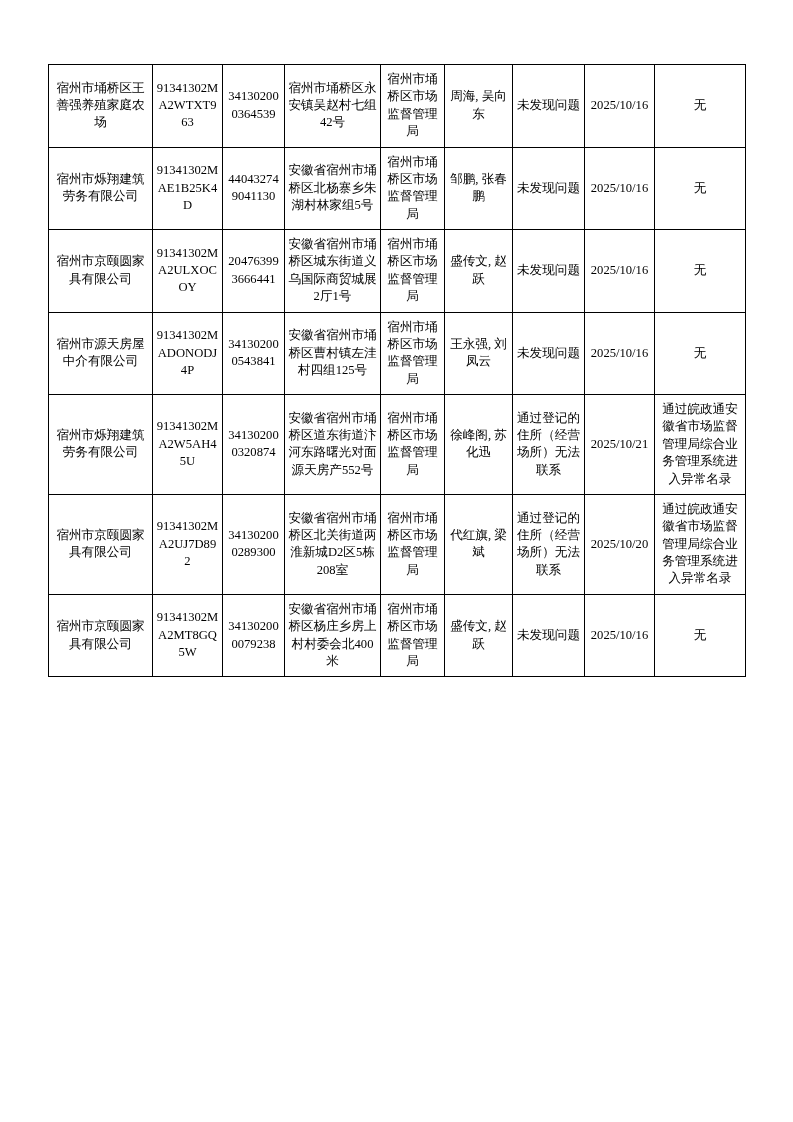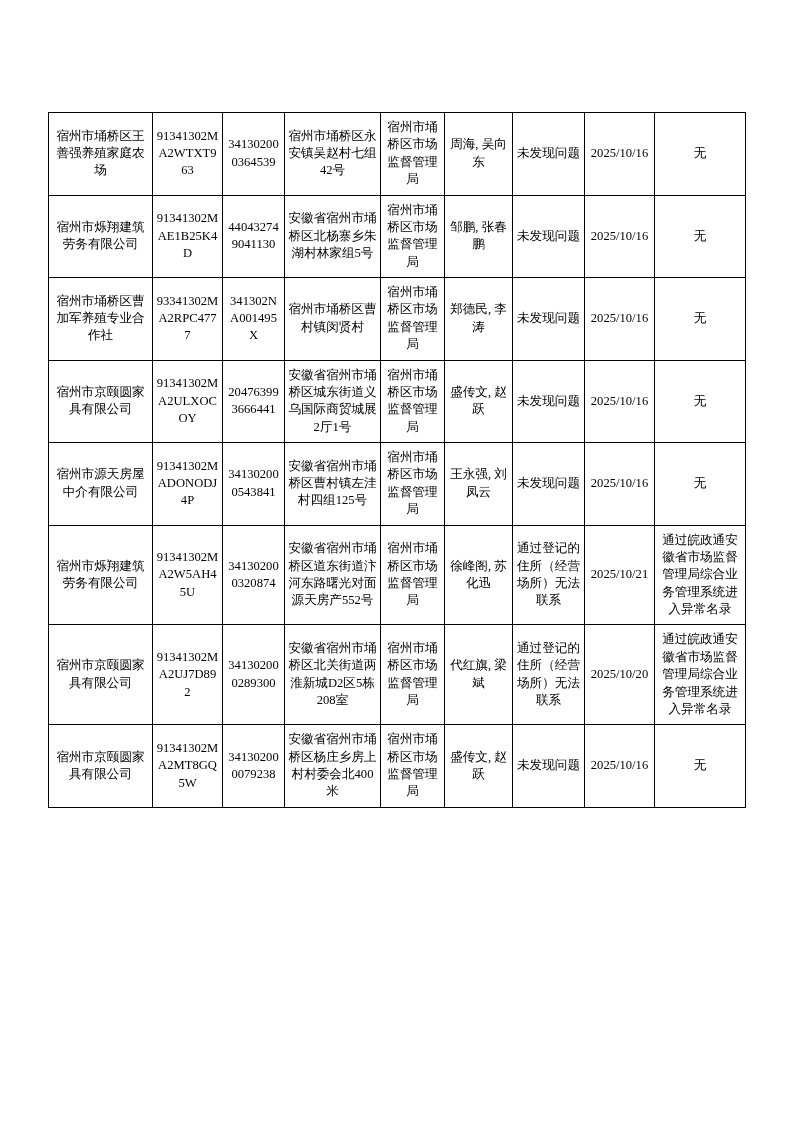--- a/index.html
+++ b/index.html
@@ -11,21 +11,21 @@
     width: 793px;
     height: 1122px;
     font-family: "Liberation Serif", "DejaVu Serif", serif;
     color: #000000;
   }
   .page {
     position: relative;
     width: 653px;
     height: 1122px;
     box-sizing: border-box;
-    padding: 112px 48px 0 48px;
+    padding: 64px 48px 0 48px;
   }
   table.audit-table {
     border-collapse: collapse;
     width: 697px;
     table-layout: fixed;
   }
   table.audit-table td {
     border: 1px solid #000000;
     text-align: center;
     vertical-align: middle;
@@ -84,31 +84,20 @@
         <td class="cell-code">91341302MAE1B25K4D</td>
         <td class="cell-code">440432749041130</td>
         <td>安徽省宿州市埇桥区北杨寨乡朱湖村林家组5号</td>
         <td>宿州市埇桥区市场监督管理局</td>
         <td>邹鹏, 张春鹏</td>
         <td>未发现问题</td>
         <td>2025/10/16</td>
         <td>无</td>
       </tr>
       <tr>
-        <td>宿州市埇桥区曹加军养殖专业合作社</td>
-        <td class="cell-code">93341302MA2RPC4777</td>
-        <td class="cell-code">341302NA001495X</td>
-        <td>宿州市埇桥区曹村镇闵贤村</td>
-        <td>宿州市埇桥区市场监督管理局</td>
-        <td>郑德民, 李涛</td>
-        <td>未发现问题</td>
-        <td>2025/10/16</td>
-        <td>无</td>
-      </tr>
-      <tr>
         <td>宿州市京颐圆家具有限公司</td>
         <td class="cell-code">91341302MA2ULXOCOY</td>
         <td class="cell-code">204763993666441</td>
         <td>安徽省宿州市埇桥区城东街道义乌国际商贸城展2厅1号</td>
         <td>宿州市埇桥区市场监督管理局</td>
         <td>盛传文, 赵跃</td>
         <td>未发现问题</td>
         <td>2025/10/16</td>
         <td>无</td>
       </tr>

